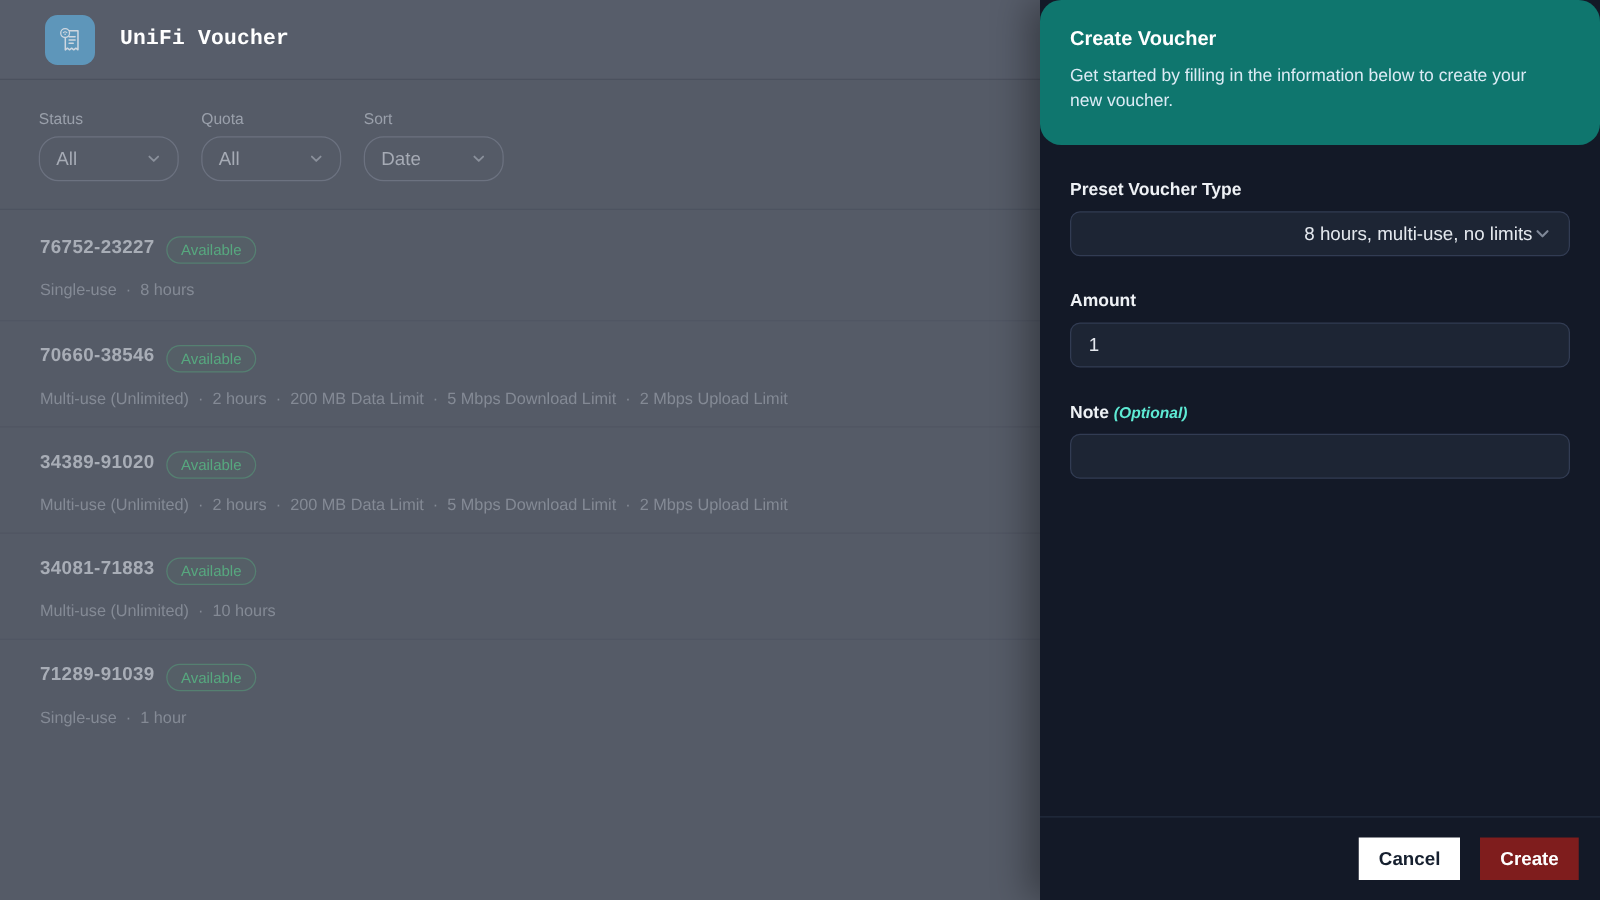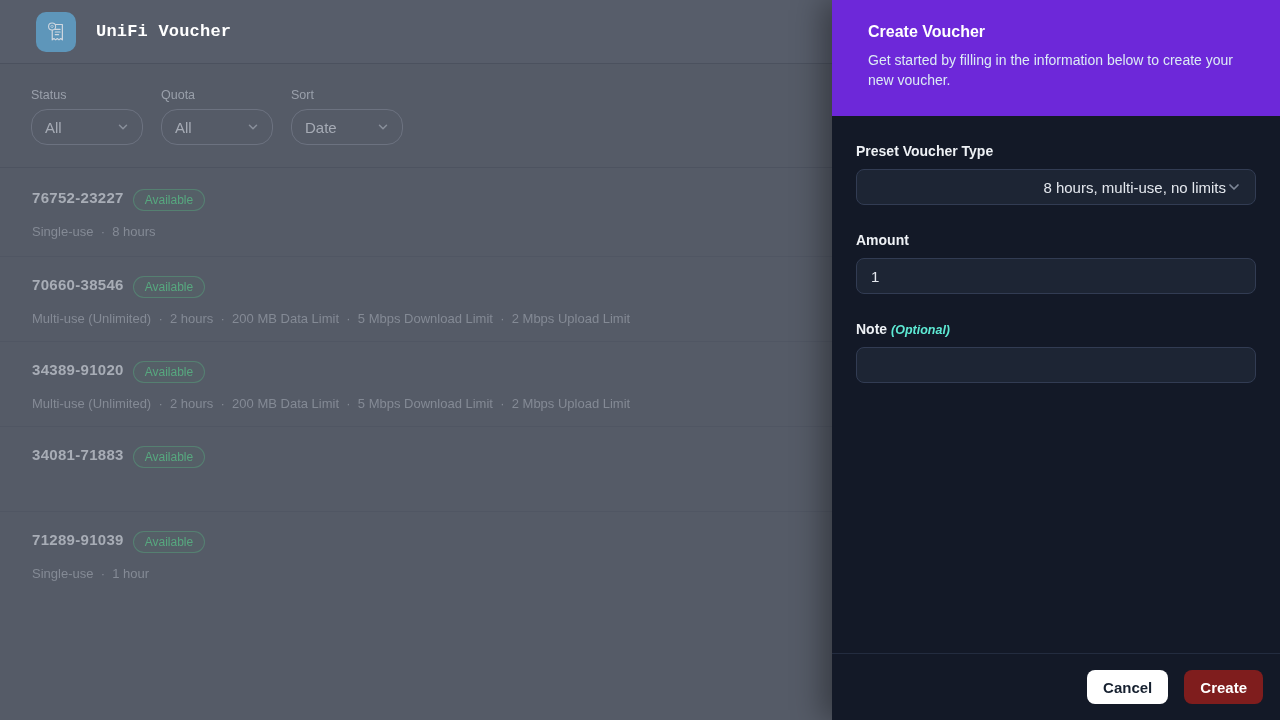--- a/index.html
+++ b/index.html
@@ -91,22 +91,23 @@
 
   
   .drawer {
     position: absolute; top: 0; right: 0;
     width: 448px; height: 720px;
     background: #131927;
     box-shadow: -10px 0 28px rgba(0, 0, 0, 0.35);
     display: flex; flex-direction: column;
   }
   .drawer-header {
-    background: #6d28d9;
-    padding: 23px 24px 26px 36px;
+    background: #0f766e;
+    padding: 23px 24px 26px 24px;
+    border-radius: 17px;
   }
   .drawer-title {
     color: #ffffff; font-size: 16px; font-weight: bold;
     margin-bottom: 9px;
   }
   .drawer-subtitle {
     color: #dcebf5; font-size: 14px; line-height: 20px;
     max-width: 392px;
   }
   .drawer-body { flex: 1 1 auto; padding: 0 24px; }
@@ -129,21 +130,21 @@
     cursor: pointer;
   }
   .text-input { padding: 0 14px; outline: none; }
   .drawer-footer {
     border-top: 1px solid #232c3f;
     padding: 16px 17px;
     display: flex; justify-content: flex-end; align-items: center; gap: 16px;
   }
   .btn {
     height: 34px;
-    border: none; border-radius: 8px;
+    border: none; border-radius: 0;
     font-family: "Liberation Sans", "DejaVu Sans", sans-serif;
     font-size: 15px; font-weight: bold;
     padding: 0 16px;
     cursor: pointer;
   }
   .btn-cancel { background: #ffffff; color: #16202f; }
   .btn-create { background: #7f1d1d; color: #ffffff; }
 </style>
 </head>
 <body>
@@ -215,20 +216,21 @@
           <span class="voucher-code">34389-91020</span>
           <span class="status-badge">Available</span>
         </div>
         <div class="voucher-details">Multi-use (Unlimited)  ·  2 hours  ·  200 MB Data Limit  ·  5 Mbps Download Limit  ·  2 Mbps Upload Limit</div>
       </div>
       <div class="voucher-row">
         <div class="code-line">
           <span class="voucher-code">34081-71883</span>
           <span class="status-badge">Available</span>
         </div>
+        <div class="voucher-details">Multi-use (Unlimited)  ·  10 hours</div>
       </div>
       <div class="voucher-row">
         <div class="code-line">
           <span class="voucher-code">71289-91039</span>
           <span class="status-badge">Available</span>
         </div>
         <div class="voucher-details">Single-use  ·  1 hour</div>
       </div>
     </div>
   </div>

